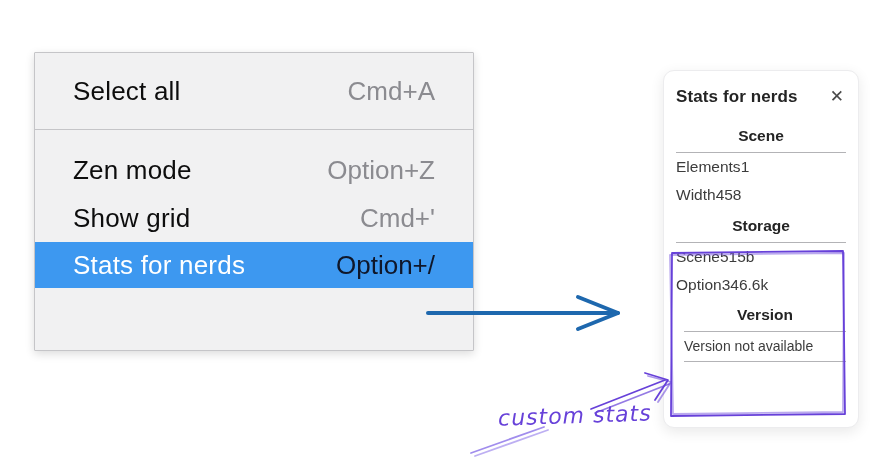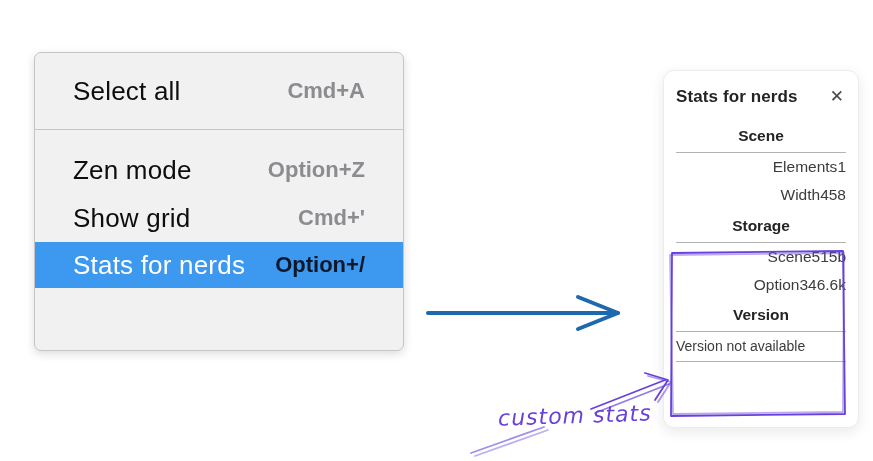--- a/index.html
+++ b/index.html
@@ -9,31 +9,31 @@
     --annotation-purple-light:#a18ded;
   }
   html,body{margin:0;padding:0;background:#ffffff;}
   .stage{
     position:relative;width:873px;height:461px;background:#ffffff;overflow:hidden;
     font-family:"Liberation Sans", sans-serif;
   }
 
   
   .menu{
-    position:absolute;left:34px;top:52px;width:370px;height:299px;
-    background:#f1f1f2;border:1.5px solid #c5c5c8;border-radius:7px;
+    position:absolute;left:34px;top:52px;width:440px;height:299px;
+    background:#f1f1f2;border:1.5px solid #c5c5c8;border-radius:1px;
     box-shadow:0 3px 10px rgba(0,0,0,0.14);
     box-sizing:border-box;padding-top:14px;
   }
   .menu-row{
     display:flex;justify-content:space-between;align-items:center;
     height:48px;padding:0 38px;
   }
   .mi-label{font-size:26px;color:#0d0d0d;letter-spacing:.2px;}
-  .mi-shortcut{font-size:22px;color:#8b8b90;font-weight:bold;}
+  .mi-shortcut{font-size:26px;color:#8b8b90;}
   .menu-divider{height:0;border-top:1.5px solid #c5c5c8;margin:14px 0 16px 0;}
   .menu-row.selected{background:var(--menu-highlight);height:46px;}
   .menu-row.selected .mi-label{color:#ffffff;}
   .menu-row.selected .mi-shortcut{color:#0f172a;}
 
   
   .blue-arrow{position:absolute;left:420px;top:294px;}
   .blue-arrow path{stroke:var(--arrow-blue);stroke-width:4;fill:none;stroke-linecap:round;}
 
   
@@ -42,27 +42,27 @@
     background:#ffffff;border:1px solid #ececee;border-radius:11px;
     box-shadow:0 4px 14px rgba(0,0,0,0.09);
     box-sizing:border-box;padding:15px 12px 10px 12px;
     color:#3c3c3c;
   }
   .panel-header{display:flex;justify-content:space-between;align-items:center;margin-bottom:20px;}
   .panel-title{font-size:17px;font-weight:700;color:#242424;letter-spacing:.1px;}
   .panel-close{font-size:17px;color:#4a4a4a;cursor:pointer;font-weight:400;padding:0 2px;}
   .sec-heading{text-align:center;font-size:15.5px;font-weight:700;color:#242424;margin:7px 0 7px 0;}
   .hr{border-top:1px solid #b3b3b6;height:0;}
-  .stat-row{display:flex;justify-content:flex-end;align-items:center;height:28px;font-size:15.5px;}
+  .stat-row{display:flex;justify-content:flex-start;align-items:center;height:28px;font-size:15.5px;}
   .stat-label{color:#3c3c3c;}
   .stat-value{color:#3c3c3c;}
   .sec-note{font-size:14px;color:#3c3c3c;padding:6px 0 7px 0;}
   .section-scene{margin-bottom:8px;}
   .section-storage{margin-top:6px;}
-  .section-version{margin-top:6px;}
+  .section-version{margin-top:6px;margin-left:8px;}
 
   
   .custom-box{position:absolute;left:664px;top:246px;pointer-events:none;}
   .custom-box path{stroke:var(--annotation-purple);stroke-width:1.8;fill:none;stroke-linejoin:round;stroke-linecap:round;}
   .purple-arrow{position:absolute;left:585px;top:365px;pointer-events:none;}
   .purple-arrow path{stroke:var(--annotation-purple);stroke-width:1.8;fill:none;stroke-linecap:round;stroke-linejoin:round;}
   .light-stroke{position:absolute;left:465px;top:420px;pointer-events:none;}
   .light-stroke path{stroke:var(--annotation-purple-light);stroke-width:1.8;fill:none;stroke-linecap:round;}
   .annotation-text{
     position:absolute;left:498px;top:403px;width:160px;

